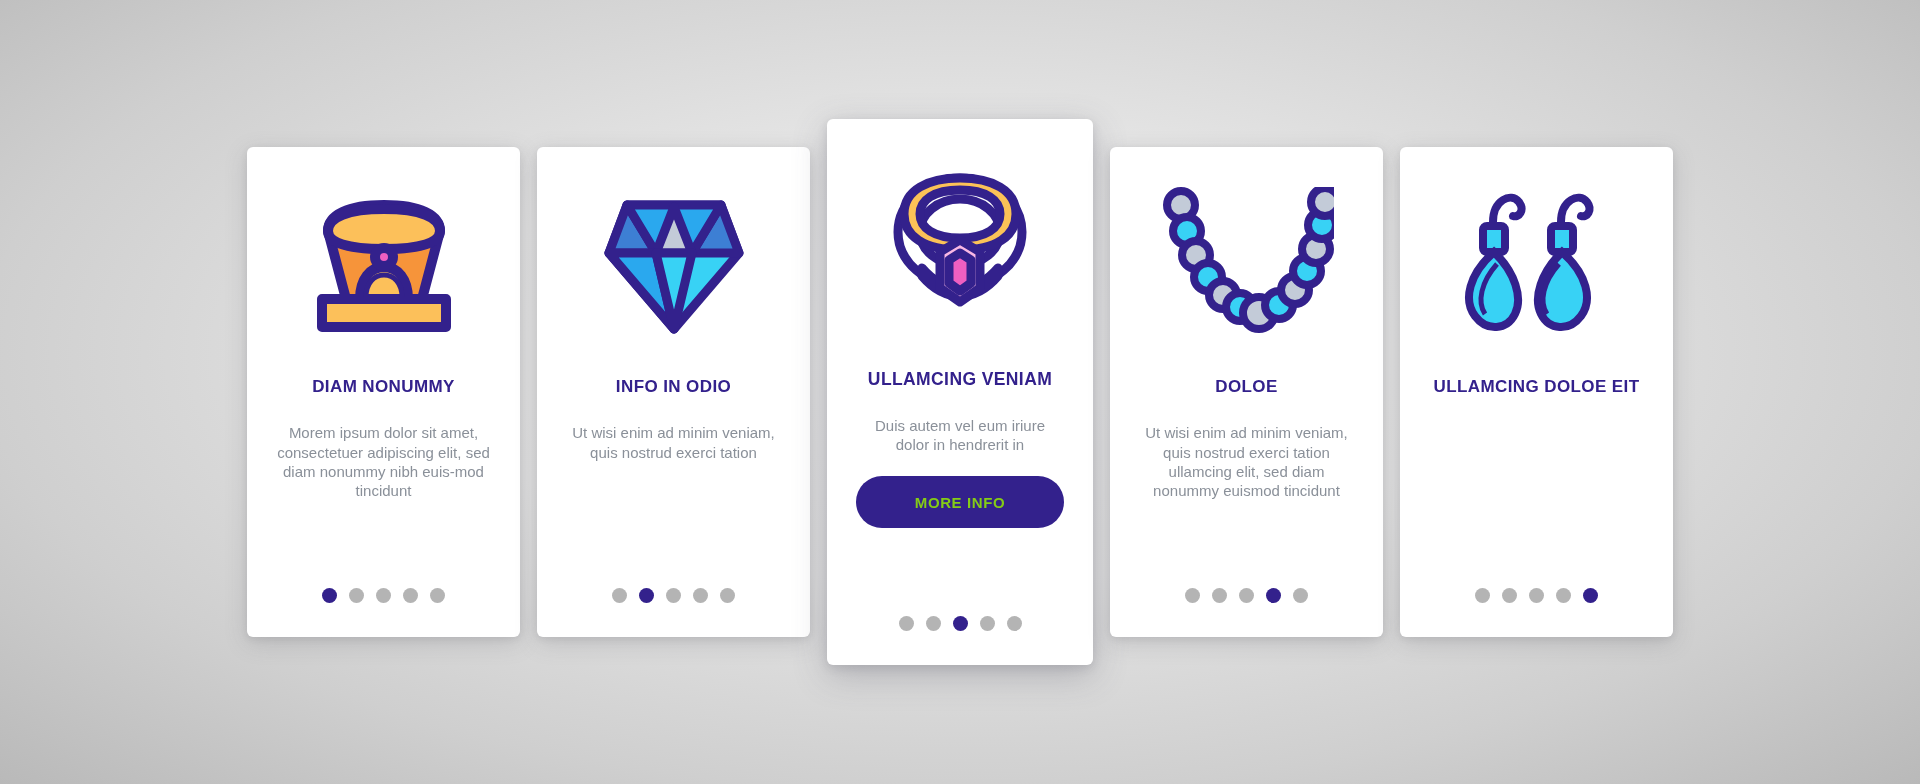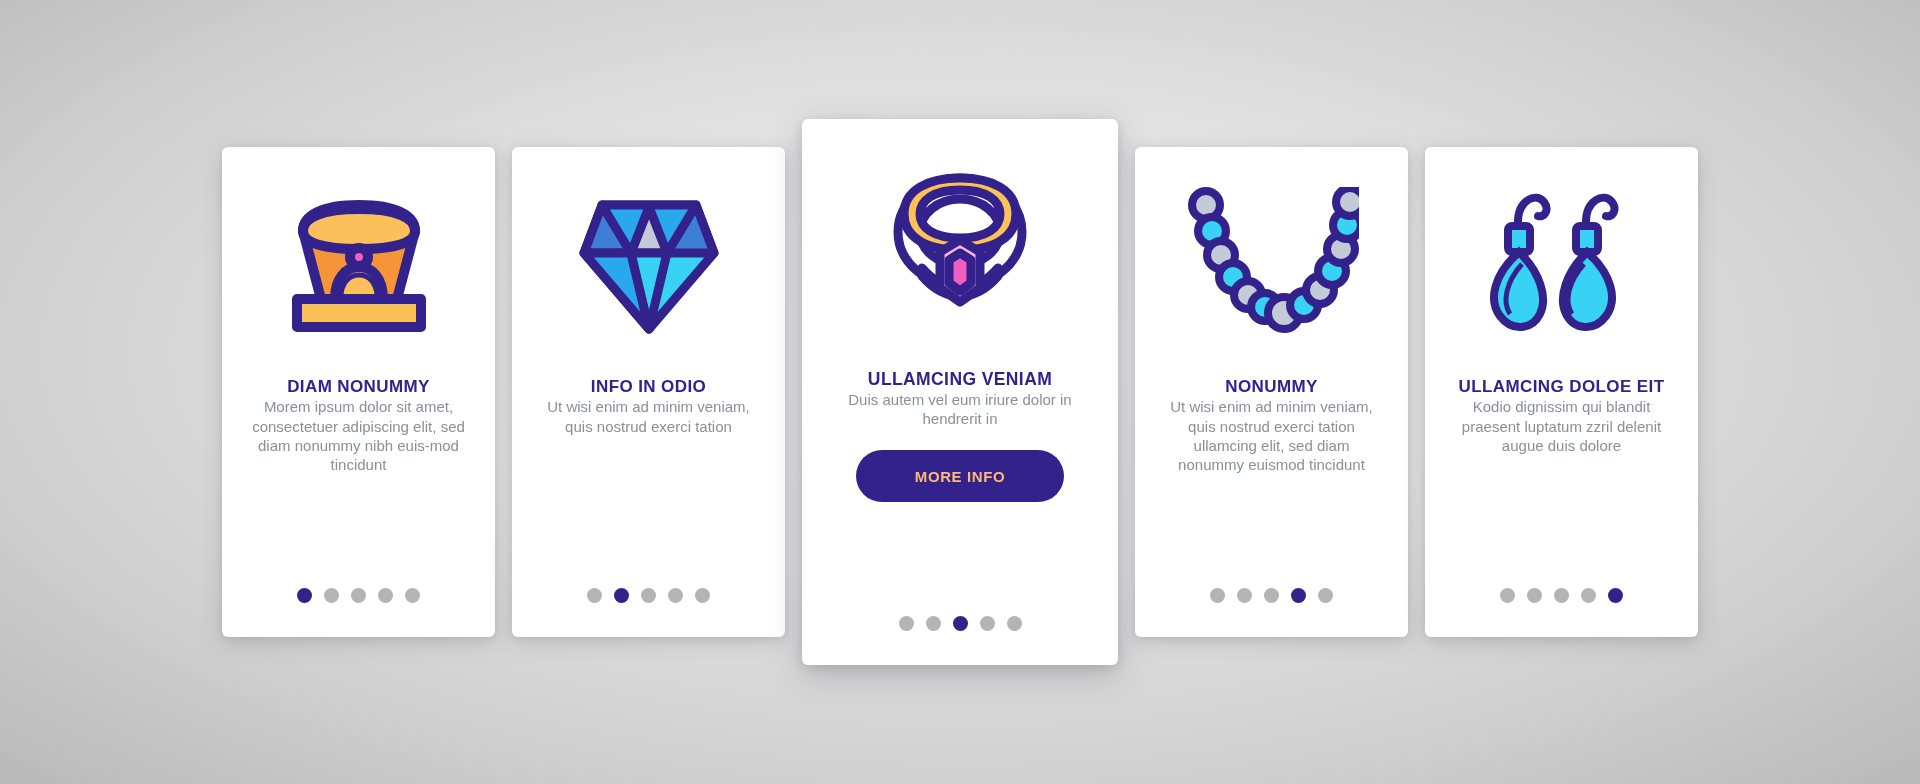--- a/index.html
+++ b/index.html
@@ -14,41 +14,41 @@
     display:flex;align-items:center;justify-content:center;gap:17px;
   }
   .card{
     position:relative;background:#ffffff;border-radius:6px;
     width:273px;height:490px;
     box-shadow:0 6px 22px rgba(90,90,100,0.22), 0 2px 6px rgba(90,90,100,0.12);
     display:flex;flex-direction:column;align-items:center;
     box-sizing:border-box;
   }
   .card.featured{
-    width:316px;height:546px;
+    width:266px;height:546px;
     box-shadow:0 10px 34px rgba(80,80,95,0.30), 0 3px 10px rgba(80,80,95,0.16);
     justify-content:flex-end;
   }
   .icon-wrap{
     height:230px;display:flex;align-items:center;justify-content:center;
     width:100%;
   }
   .card.featured .icon-wrap{height:250px;}
   .title{
     color:#33218c;font-weight:bold;font-size:17px;letter-spacing:0.4px;
     text-align:center;line-height:1.2;padding:0 10px;
   }
   .card.featured .title{font-size:17.5px;}
   .desc{
     color:#8a9099;font-size:15px;line-height:1.28;text-align:center;
-    padding:0 26px;
+    margin-top:26px;padding:0 26px;
   }
   .card.featured .desc{padding:0 30px;}
   .btn{
-    margin-top:22px;background:#33218c;color:#fdba74;border:none;
+    margin-top:22px;background:#33218c;color:#84cc16;border:none;
     border-radius:26px;font-weight:bold;font-size:15px;letter-spacing:0.6px;
     width:208px;height:52px;cursor:pointer;font-family:"Liberation Sans", sans-serif;
   }
   .dots{
     position:absolute;bottom:34px;left:0;width:100%;
     display:flex;justify-content:center;gap:12px;
   }
   .dot{width:15px;height:15px;border-radius:50%;background:#b4b4b4;}
   .dot.active{background:#33218c;}
   .spacer{flex:1;}
@@ -149,21 +149,21 @@
             <circle cx="100" cy="126" r="16" fill="#c3cbd8"></circle>
             <circle cx="120" cy="118" r="14" fill="#38d2f5"></circle>
             <circle cx="136" cy="103" r="14" fill="#c3cbd8"></circle>
             <circle cx="148" cy="84" r="14" fill="#38d2f5"></circle>
             <circle cx="157" cy="62" r="14" fill="#c3cbd8"></circle>
             <circle cx="163" cy="38" r="14" fill="#38d2f5"></circle>
             <circle cx="166" cy="15" r="14" fill="#c3cbd8"></circle>
           </g>
         </svg>
       </div>
-      <div class="title">NONUMMY</div>
+      <div class="title">DOLOE</div>
       <div class="desc">Ut wisi enim ad minim veniam, quis nostrud exerci tation ullamcing elit, sed diam nonummy euismod tincidunt</div>
       <div class="spacer"></div>
       <div class="dots">
         <span class="dot"></span>
         <span class="dot"></span>
         <span class="dot"></span>
         <span class="dot active"></span>
         <span class="dot"></span>
       </div>
     </div>
@@ -177,21 +177,20 @@
             <rect x="26" y="44" width="22" height="26" rx="4" fill="#38d2f5"></rect>
             <rect x="94" y="44" width="22" height="26" rx="4" fill="#38d2f5"></rect>
             <path d="M37 70 C12 92 6 118 18 134 C30 150 50 148 58 132 C66 116 58 90 37 70 Z" fill="#38d2f5"></path>
             <path d="M105 70 C84 90 76 116 84 132 C92 148 112 150 124 134 C136 118 130 92 105 70 Z" fill="#38d2f5"></path>
           </g>
           <path d="M40 82 C24 100 20 120 28 132" fill="none" stroke="#33218c" stroke-width="5"></path>
           <path d="M102 82 C86 100 82 120 90 132" fill="none" stroke="#33218c" stroke-width="5"></path>
         </svg>
       </div>
       <div class="title">ULLAMCING DOLOE EIT</div>
-      <div class="desc">Kodio dignissim qui blandit praesent luptatum zzril delenit augue duis dolore</div>
       <div class="spacer"></div>
       <div class="dots">
         <span class="dot"></span>
         <span class="dot"></span>
         <span class="dot"></span>
         <span class="dot"></span>
         <span class="dot active"></span>
       </div>
     </div>
 

